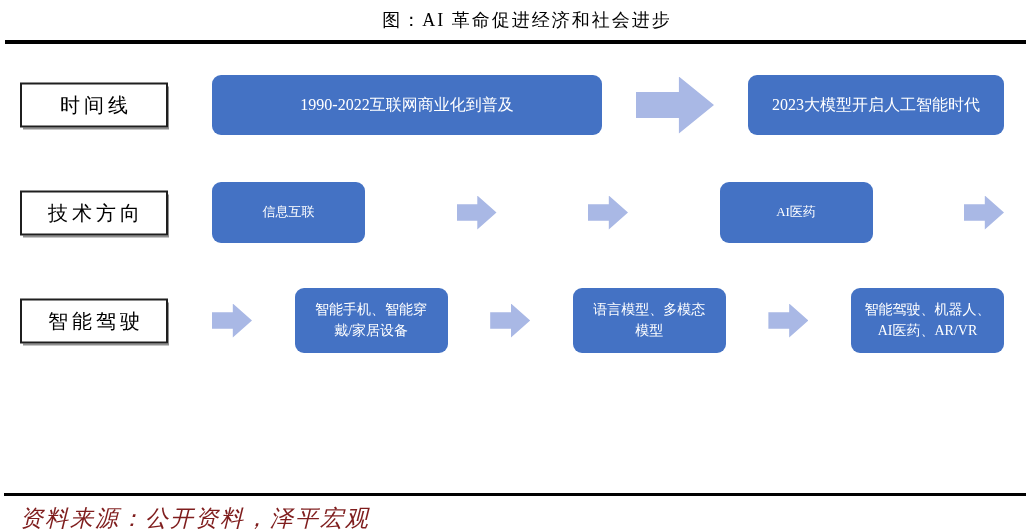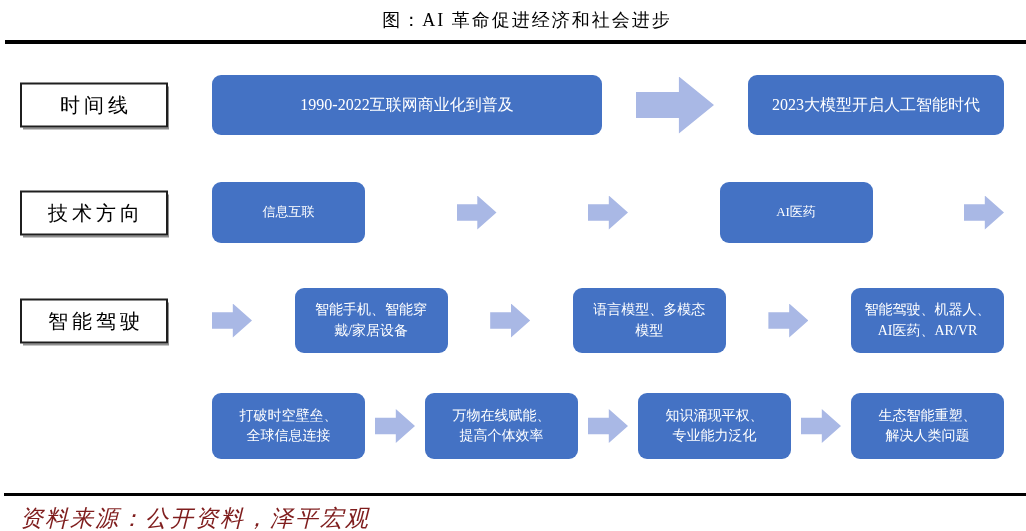--- a/index.html
+++ b/index.html
@@ -153,39 +153,18 @@
       </div>
       <div class="arrow arrow-small"></div>
       <div class="bluebox small-box">
         <span class="box-text">智能驾驶、机器人、
 AI医药、AR/VR</span>
       </div>
     </div>
   </div>
 
   <div class="row row4">
-    <div class="content">
-      <div class="bluebox small-box">
-        <span class="box-text">打破时空壁垒、
-全球信息连接</span>
-      </div>
-      <div class="arrow arrow-small"></div>
-      <div class="bluebox small-box">
-        <span class="box-text">万物在线赋能、
-提高个体效率</span>
-      </div>
-      <div class="arrow arrow-small"></div>
-      <div class="bluebox small-box">
-        <span class="box-text">知识涌现平权、
-专业能力泛化</span>
-      </div>
-      <div class="arrow arrow-small"></div>
-      <div class="bluebox small-box">
-        <span class="box-text">生态智能重塑、
-解决人类问题</span>
-      </div>
-    </div>
   </div>
 
   <div class="divider-bottom"></div>
   <div class="source">资料来源：公开资料，泽平宏观</div>
 
 </div>
 
 </body></html>

